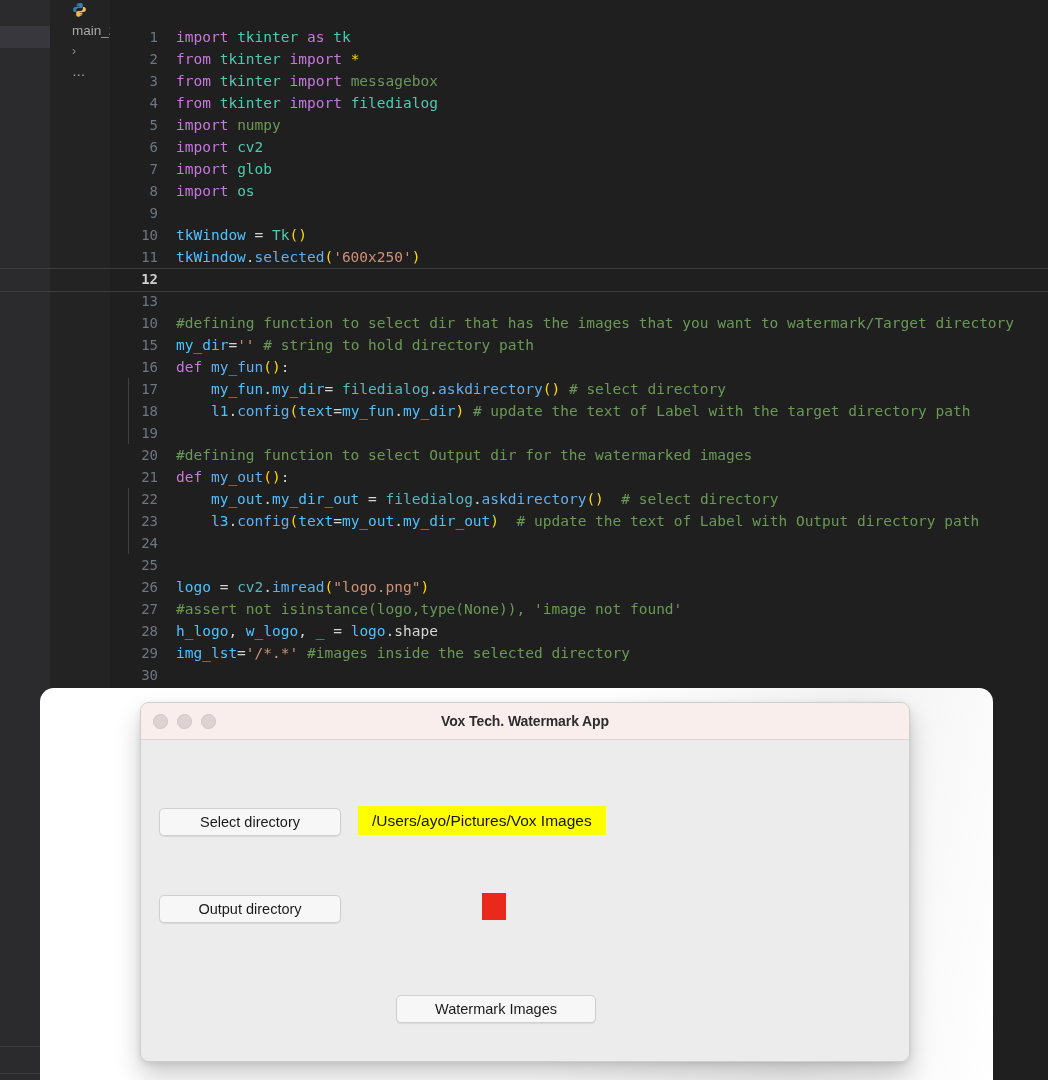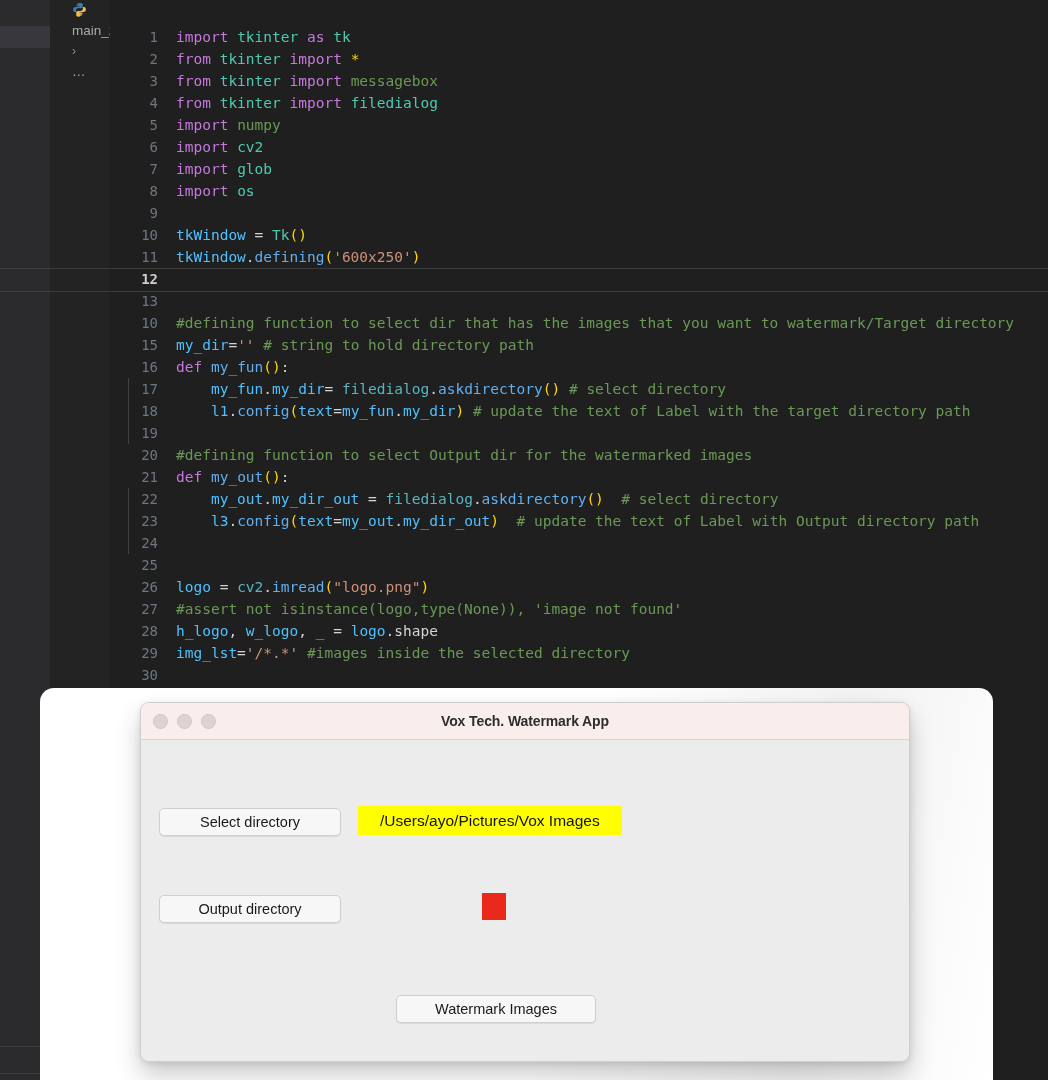--- a/index.html
+++ b/index.html
@@ -130,21 +130,21 @@
   #btn-select-directory{left:18px;top:68px;width:180px;height:26px;}
   #btn-output-directory{left:18px;top:155px;width:180px;height:26px;}
   #btn-watermark-images{left:255px;top:255px;width:198px;height:26px;}
 
   #label-target-dir{
     position:absolute;left:217px;top:66px;height:29px;
     background:#ffff00;color:#141414;
     font-family:"Liberation Sans",sans-serif;
     font-size:15.5px;
     display:flex;align-items:center;
-    padding:0 22px;
+    padding:0 14px;
     white-space:nowrap;
   }
   #label-output-swatch{
     position:absolute;left:341px;top:153px;width:24px;height:27px;
     background:#e8291c;
   }
 </style>
 </head>
 <body>
 
@@ -174,21 +174,21 @@
         <div class="code-line"><span class="ln">1</span><span class="lc"><span class="t-kw">import</span><span class="t-plain"> </span><span class="t-mod">tkinter</span><span class="t-plain"> </span><span class="t-kw">as</span><span class="t-plain"> </span><span class="t-mod">tk</span></span></div>
         <div class="code-line"><span class="ln">2</span><span class="lc"><span class="t-kw">from</span><span class="t-plain"> </span><span class="t-mod">tkinter</span><span class="t-plain"> </span><span class="t-kw">import</span><span class="t-plain"> </span><span class="t-pl">*</span></span></div>
         <div class="code-line"><span class="ln">3</span><span class="lc"><span class="t-kw">from</span><span class="t-plain"> </span><span class="t-mod">tkinter</span><span class="t-plain"> </span><span class="t-kw">import</span><span class="t-plain"> </span><span class="t-com">messagebox</span></span></div>
         <div class="code-line"><span class="ln">4</span><span class="lc"><span class="t-kw">from</span><span class="t-plain"> </span><span class="t-mod">tkinter</span><span class="t-plain"> </span><span class="t-kw">import</span><span class="t-plain"> </span><span class="t-mod">filedialog</span></span></div>
         <div class="code-line"><span class="ln">5</span><span class="lc"><span class="t-kw">import</span><span class="t-plain"> </span><span class="t-com">numpy</span></span></div>
         <div class="code-line"><span class="ln">6</span><span class="lc"><span class="t-kw">import</span><span class="t-plain"> </span><span class="t-mod">cv2</span></span></div>
         <div class="code-line"><span class="ln">7</span><span class="lc"><span class="t-kw">import</span><span class="t-plain"> </span><span class="t-mod">glob</span></span></div>
         <div class="code-line"><span class="ln">8</span><span class="lc"><span class="t-kw">import</span><span class="t-plain"> </span><span class="t-mod">os</span></span></div>
         <div class="code-line"><span class="ln">9</span><span class="lc"></span></div>
         <div class="code-line"><span class="ln">10</span><span class="lc"><span class="t-var">tkWindow</span><span class="t-plain"> = </span><span class="t-mod">Tk</span><span class="t-pl">()</span></span></div>
-        <div class="code-line"><span class="ln">11</span><span class="lc"><span class="t-var">tkWindow</span><span class="t-plain">.</span><span class="t-fn">defining</span><span class="t-pl">(</span><span class="t-str">'600x250'</span><span class="t-pl">)</span></span></div>
+        <div class="code-line"><span class="ln">11</span><span class="lc"><span class="t-var">tkWindow</span><span class="t-plain">.</span><span class="t-fn">selected</span><span class="t-pl">(</span><span class="t-str">'600x250'</span><span class="t-pl">)</span></span></div>
         <div class="code-line active"><span class="ln">12</span></div>
         <div class="code-line"><span class="ln">13</span><span class="lc"></span></div>
         <div class="code-line"><span class="ln">10</span><span class="lc"><span class="t-com">#defining function to select dir that has the images that you want to watermark/Target directory</span></span></div>
         <div class="code-line"><span class="ln">15</span><span class="lc"><span class="t-var">my_dir</span><span class="t-plain">=</span><span class="t-str">''</span><span class="t-plain"> </span><span class="t-com"># string to hold directory path</span></span></div>
         <div class="code-line"><span class="ln">16</span><span class="lc"><span class="t-kw">def</span><span class="t-plain"> </span><span class="t-fn">my_fun</span><span class="t-pl">()</span><span class="t-plain">:</span></span></div>
         <div class="code-line"><span class="ln">17</span><span class="lc"><span class="t-plain">    </span><span class="t-var">my_fun</span><span class="t-plain">.</span><span class="t-var">my_dir</span><span class="t-plain">= </span><span class="t-mod2">filedialog</span><span class="t-plain">.</span><span class="t-fn">askdirectory</span><span class="t-pl">()</span><span class="t-plain"> </span><span class="t-com"># select directory</span></span></div>
         <div class="code-line"><span class="ln">18</span><span class="lc"><span class="t-plain">    </span><span class="t-var">l1</span><span class="t-plain">.</span><span class="t-fn">config</span><span class="t-pl">(</span><span class="t-var">text</span><span class="t-plain">=</span><span class="t-var">my_fun</span><span class="t-plain">.</span><span class="t-var">my_dir</span><span class="t-pl">)</span><span class="t-plain"> </span><span class="t-com"># update the text of Label with the target directory path</span></span></div>
         <div class="code-line"><span class="ln">19</span><span class="lc"></span></div>
         <div class="code-line"><span class="ln">20</span><span class="lc"><span class="t-com">#defining function to select Output dir for the watermarked images</span></span></div>
         <div class="code-line"><span class="ln">21</span><span class="lc"><span class="t-kw">def</span><span class="t-plain"> </span><span class="t-fn">my_out</span><span class="t-pl">()</span><span class="t-plain">:</span></span></div>

